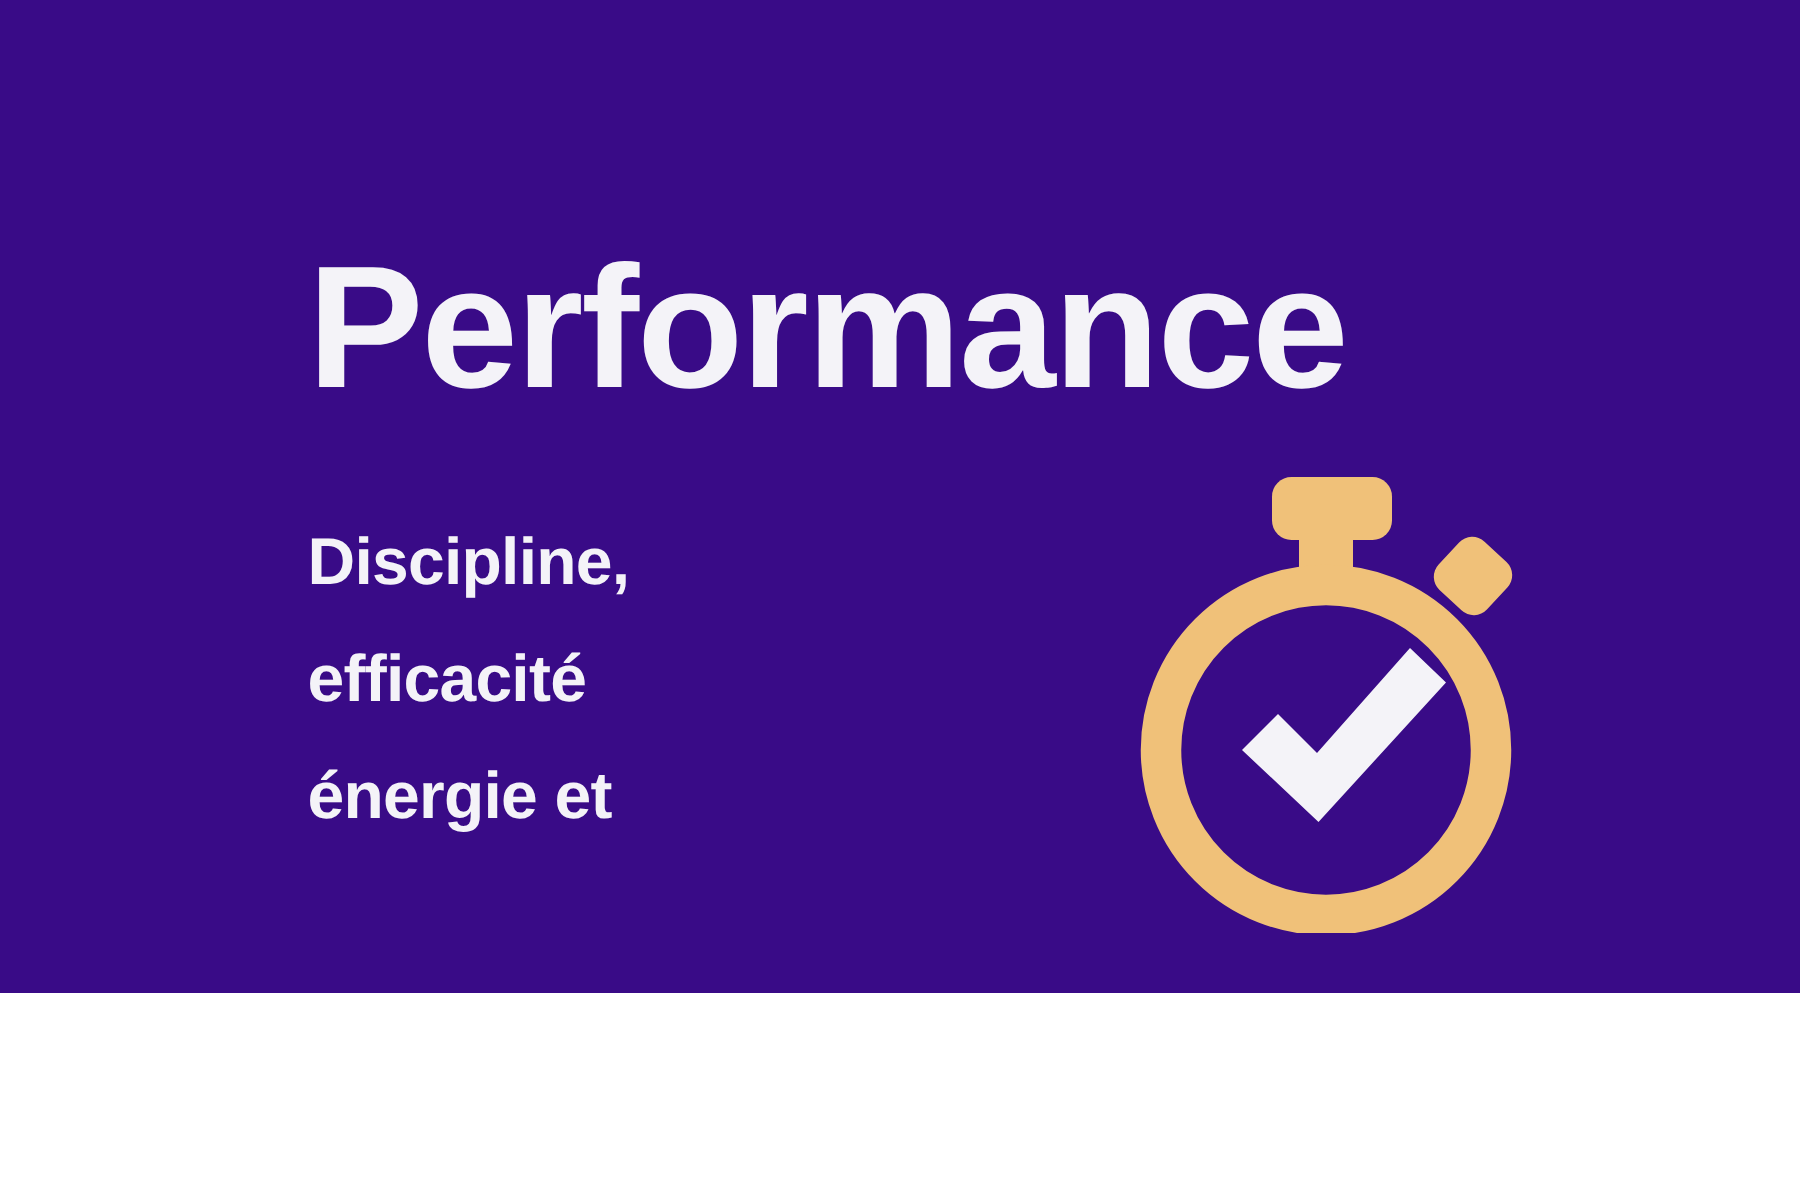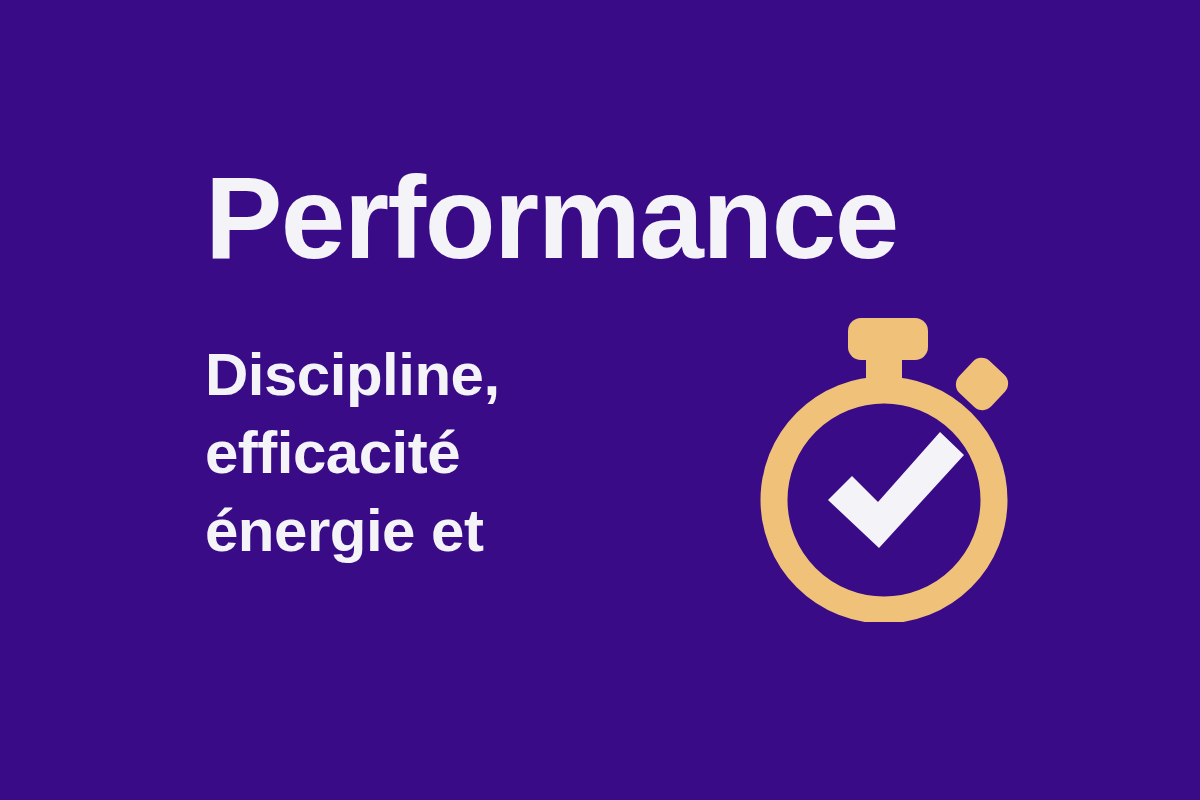--- a/index.html
+++ b/index.html
@@ -9,21 +9,21 @@
   body {
     width: 1200px;
     height: 800px;
     overflow: hidden;
     font-family: "Liberation Sans", sans-serif;
   }
 
   .slide {
     position: relative;
     width: 1200px;
-    height: 800px;
+    height: 662px;
     background: #390B87;
     overflow: hidden;
   }
 
   .content {
     position: absolute;
     left: 205px;
     top: 0;
     width: 560px;
     height: 800px;
@@ -40,21 +40,21 @@
     letter-spacing: -1.5px;
     color: #F4F3F8;
     white-space: nowrap;
   }
 
   .subtitle {
     position: absolute;
     left: 0;
     top: 336px;
     margin: 0;
-    font-size: 60px;
+    font-size: 44px;
     font-weight: bold;
     line-height: 78px;
     letter-spacing: -0.5px;
     color: #F4F3F8;
   }
   .subtitle-line {
     display: block;
     white-space: nowrap;
   }
 

